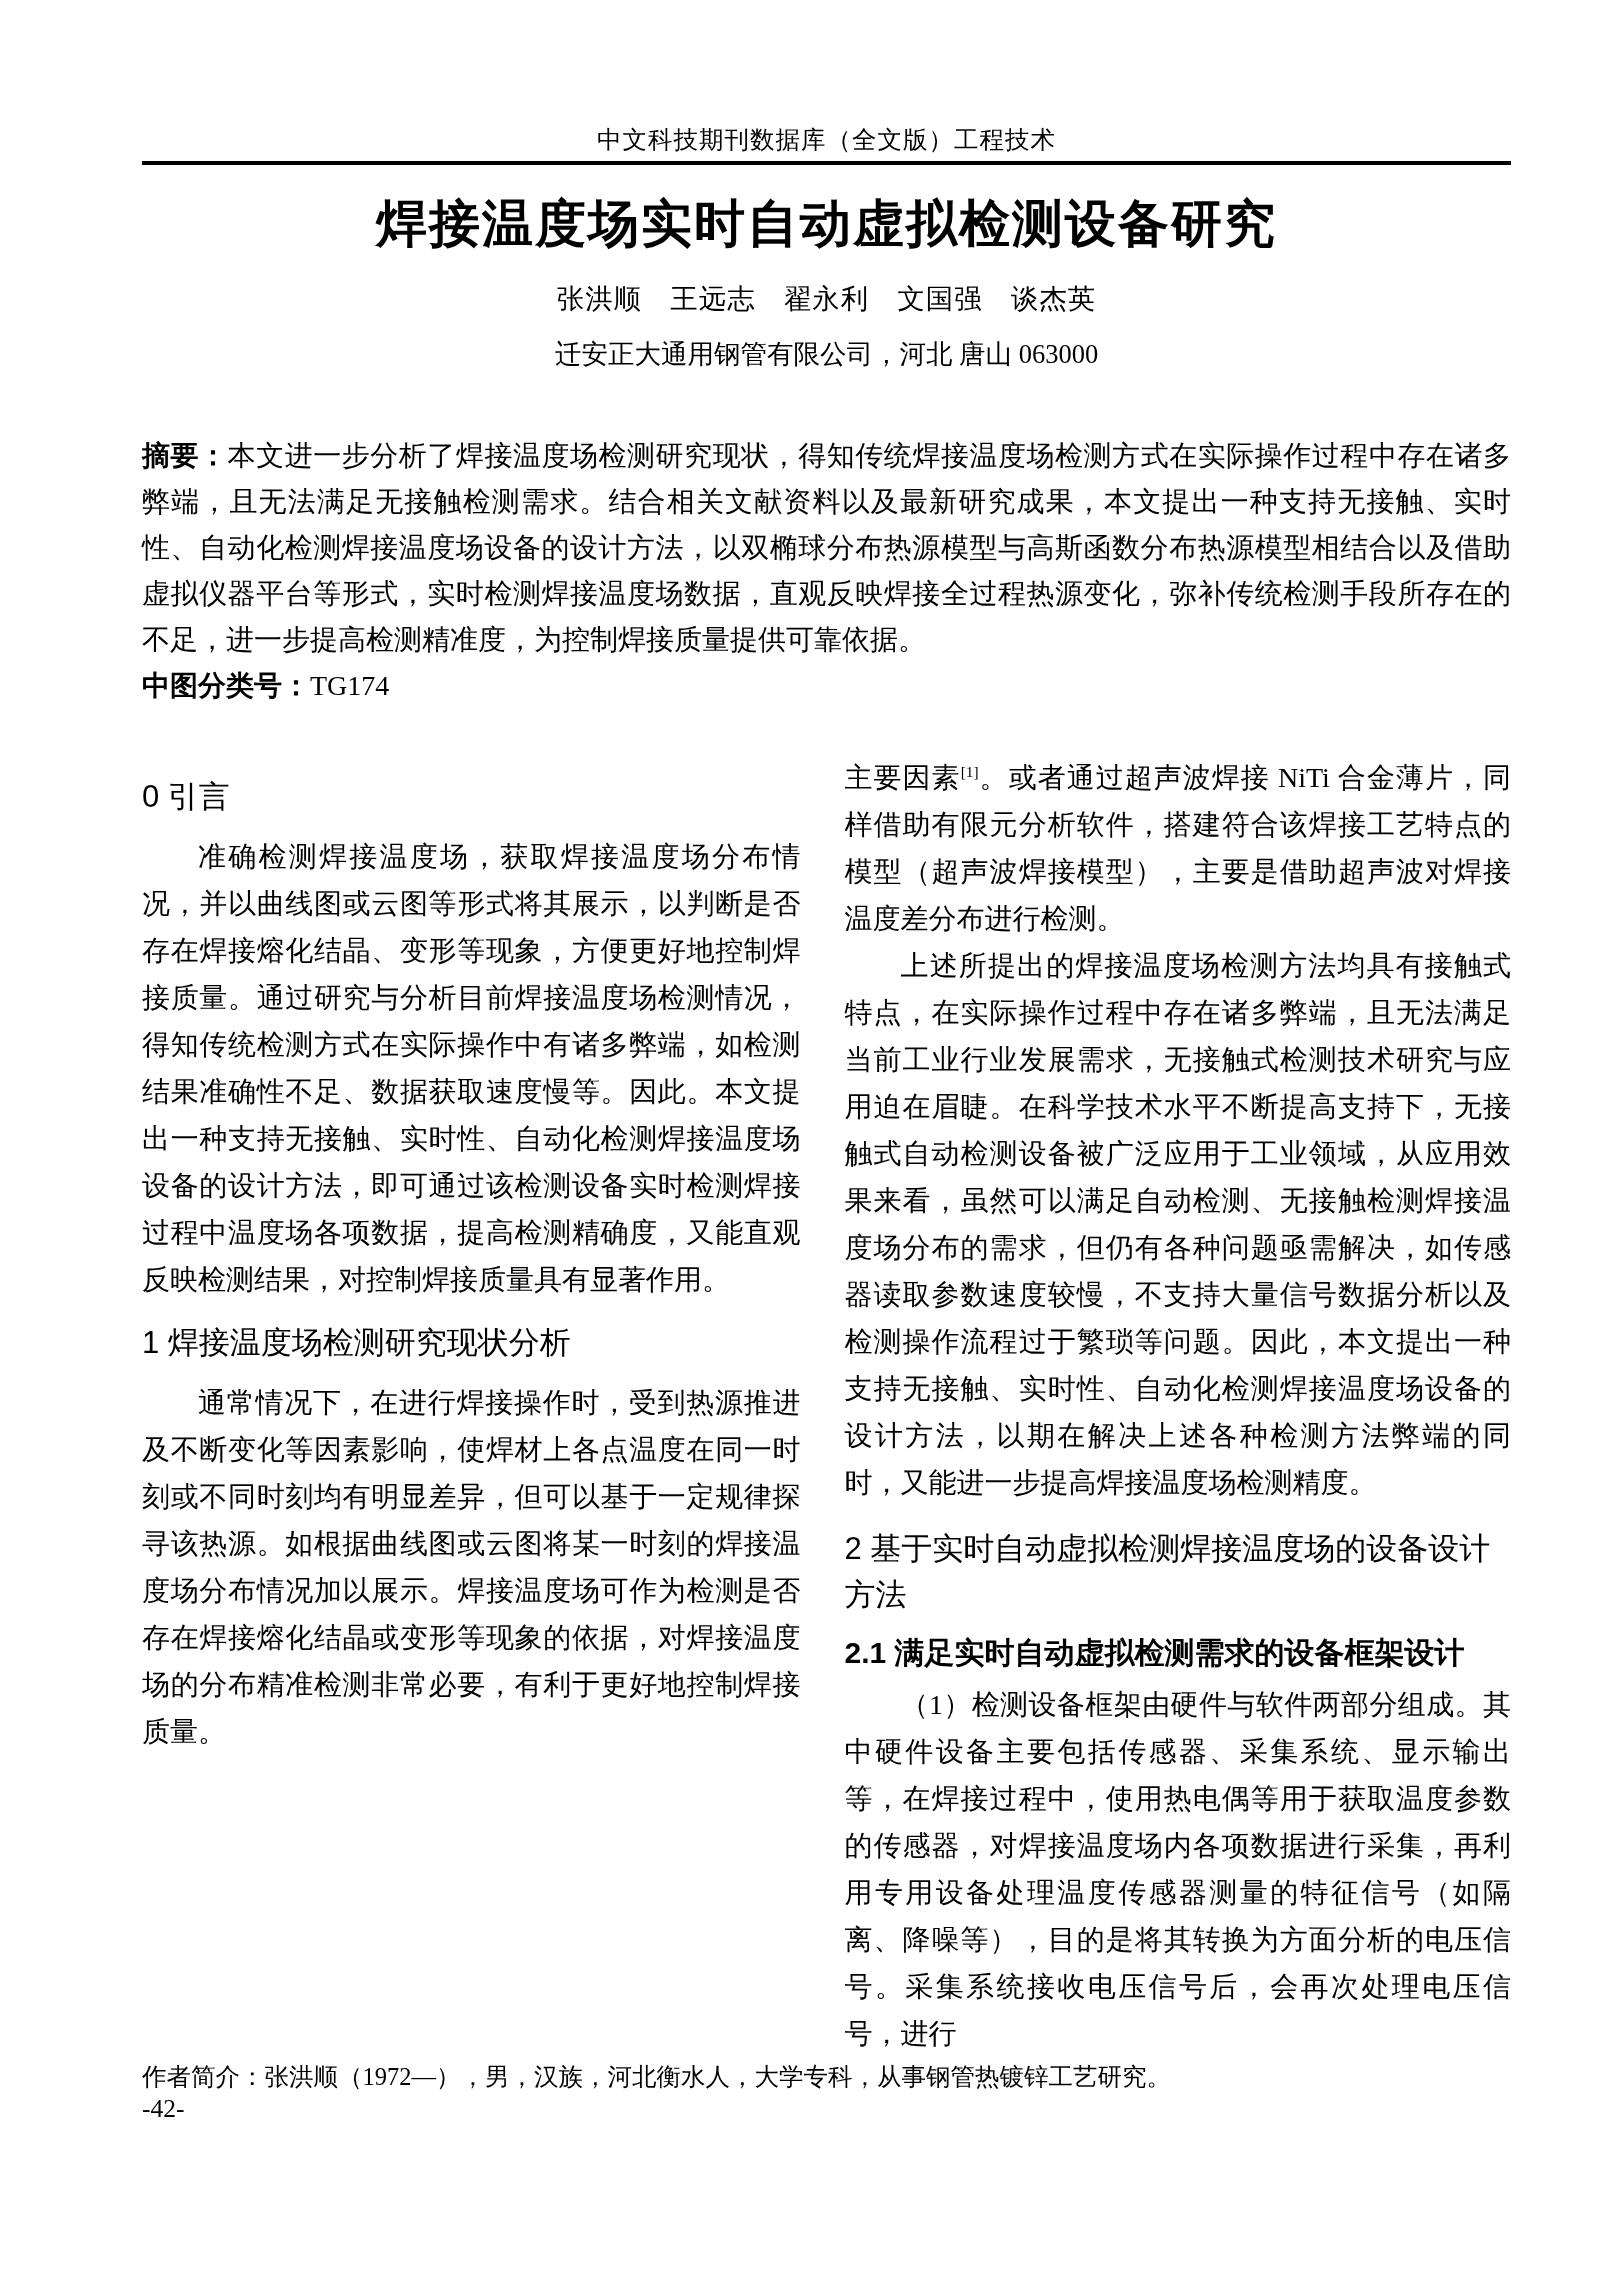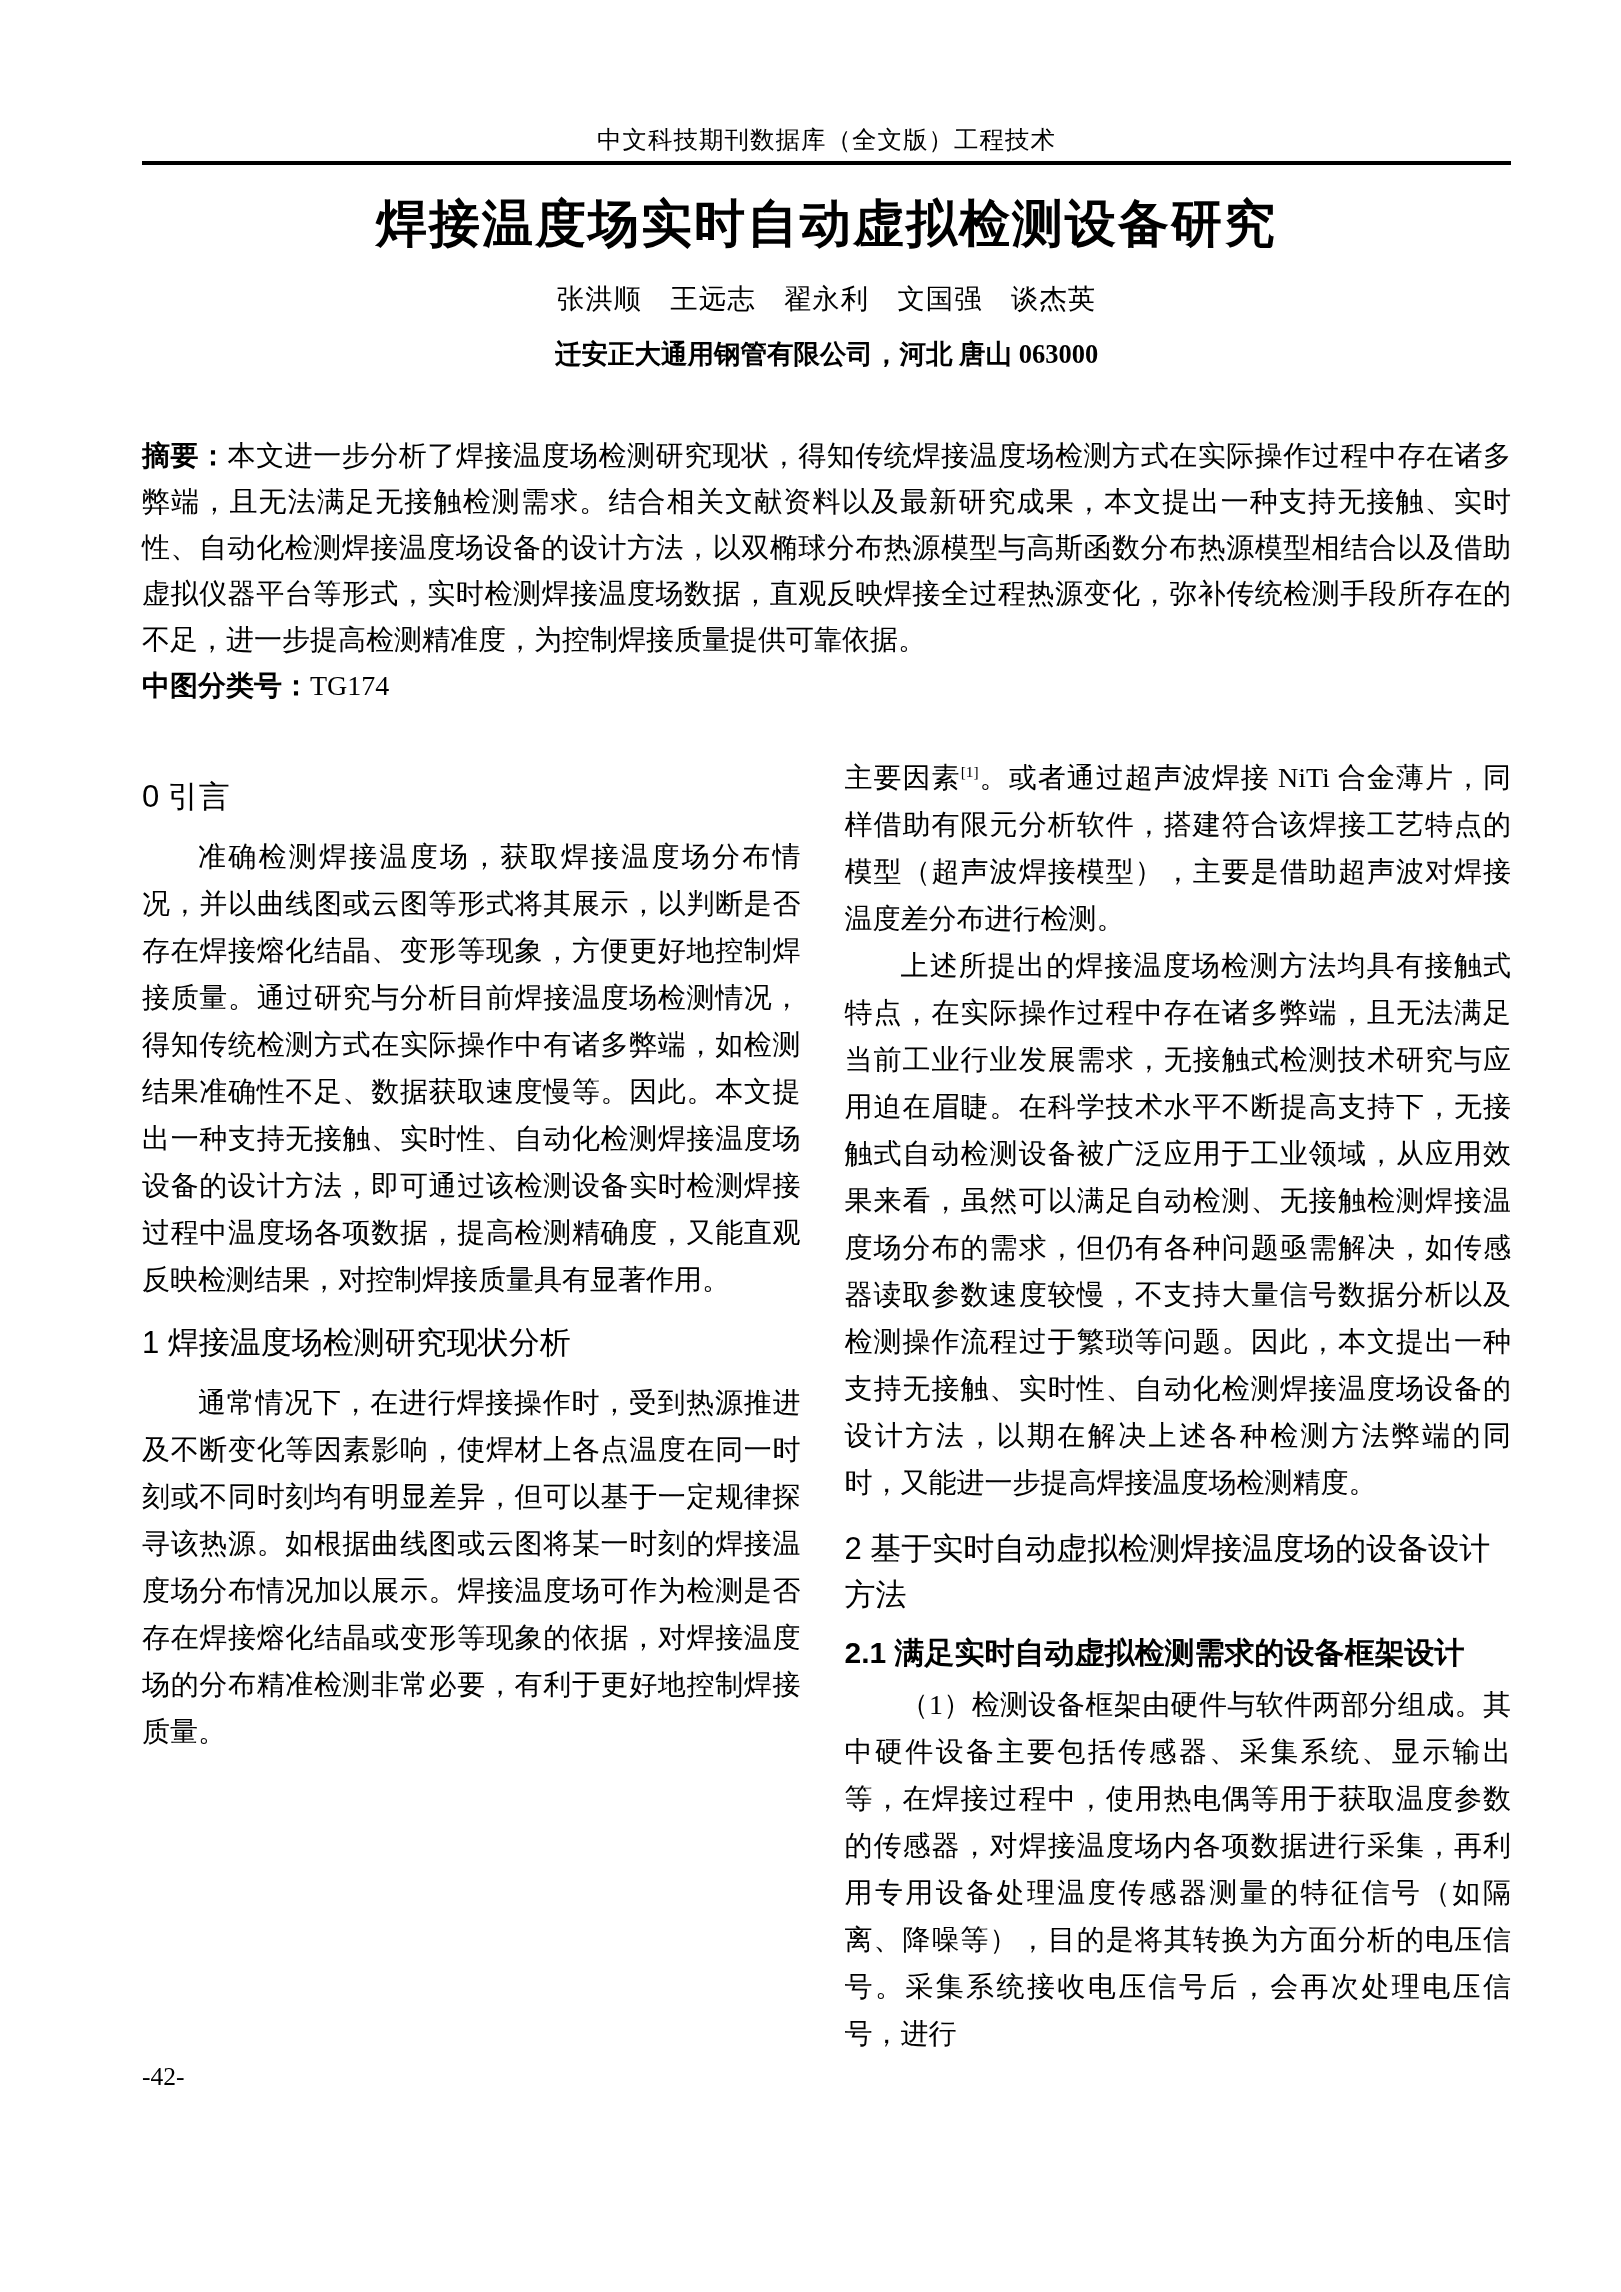--- a/index.html
+++ b/index.html
@@ -49,21 +49,20 @@
     text-align: center;
     font-size: 27.4px;
     line-height: 33px;
     letter-spacing: 1px;
   }
   .affiliation-line {
     margin-top: 21.6px;
     text-align: center;
     font-size: 26.5px;
     line-height: 33px;
-    font-weight: bold;
   }
   .abstract-block {
     margin-top: 62px;
     font-size: 28px;
     line-height: 46px;
     text-align: justify;
   }
   .meta-line {
     font-size: 28px;
     line-height: 46px;
@@ -150,17 +149,18 @@
       <p class="body-par"><span>主要因素</span><sup class="citation-sup">[1]</sup><span>。或者通过超声波焊接 NiTi 合金薄片，同样借助有限元分析软件，搭建符合该焊接工艺特点的模型（超声波焊接模型），主要是借助超声波对焊接温度差分布进行检测。</span></p>
       <p class="body-par indent">上述所提出的焊接温度场检测方法均具有接触式特点，在实际操作过程中存在诸多弊端，且无法满足当前工业行业发展需求，无接触式检测技术研究与应用迫在眉睫。在科学技术水平不断提高支持下，无接触式自动检测设备被广泛应用于工业领域，从应用效果来看，虽然可以满足自动检测、无接触检测焊接温度场分布的需求，但仍有各种问题亟需解决，如传感器读取参数速度较慢，不支持大量信号数据分析以及检测操作流程过于繁琐等问题。因此，本文提出一种支持无接触、实时性、自动化检测焊接温度场设备的设计方法，以期在解决上述各种检测方法弊端的同时，又能进一步提高焊接温度场检测精度。</p>
       <div class="sec-h">2 基于实时自动虚拟检测焊接温度场的设备设计方法</div>
       <div class="sub-h">2.1 满足实时自动虚拟检测需求的设备框架设计</div>
       <p class="body-par indent">（1）检测设备框架由硬件与软件两部分组成。其中硬件设备主要包括传感器、采集系统、显示输出等，在焊接过程中，使用热电偶等用于获取温度参数的传感器，对焊接温度场内各项数据进行采集，再利用专用设备处理温度传感器测量的特征信号（如隔离、降噪等），目的是将其转换为方面分析的电压信号。采集系统接收电压信号后，会再次处理电压信号，进行</p>
     </div>
 
   </div>
 
   <div class="page-footer">
+    <div class="footer-line">作者简介：张洪顺（1972—），男，汉族，河北衡水人，大学专科，从事钢管热镀锌工艺研究。</div>
     <div class="page-number">-42-</div>
   </div>
 
 </div>
 
 
 </body></html>

